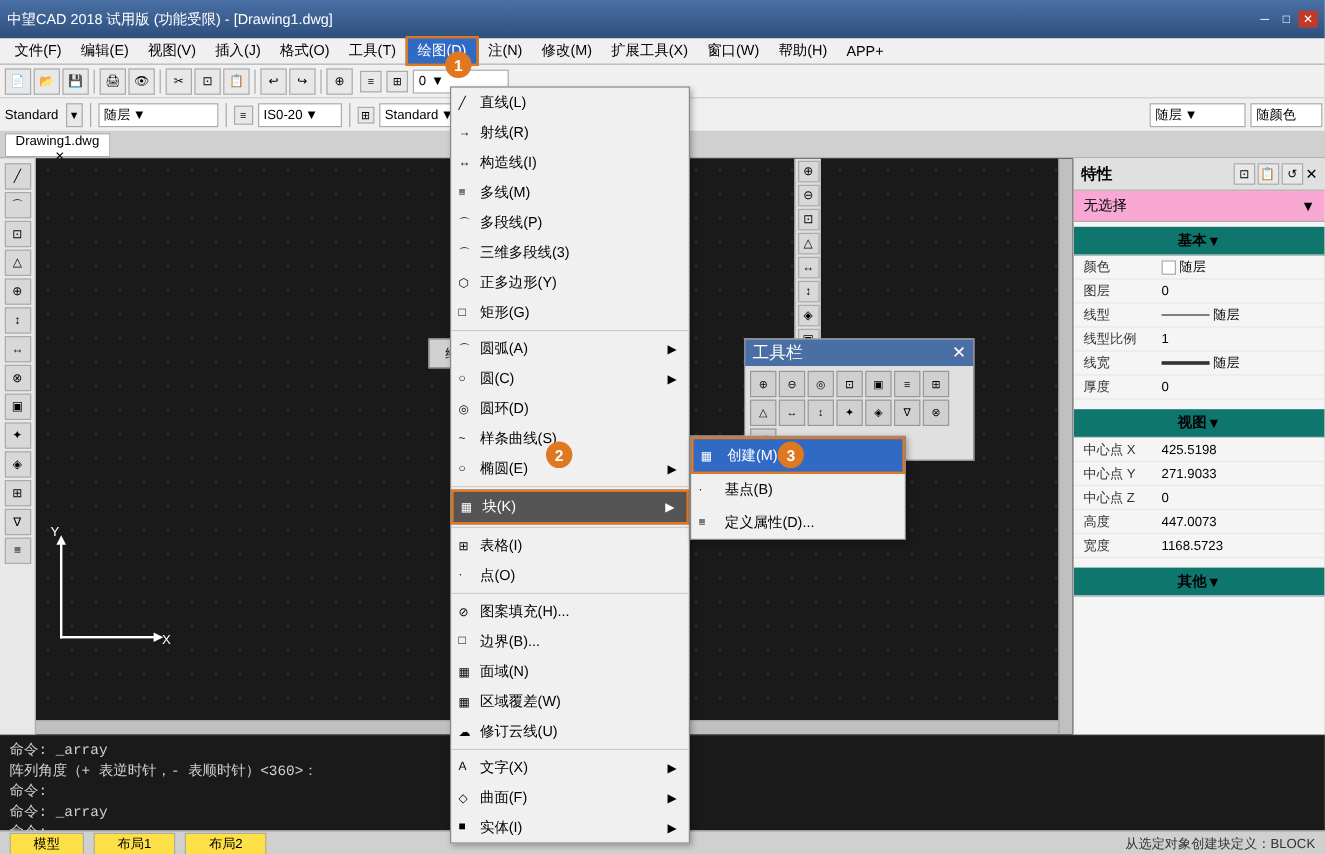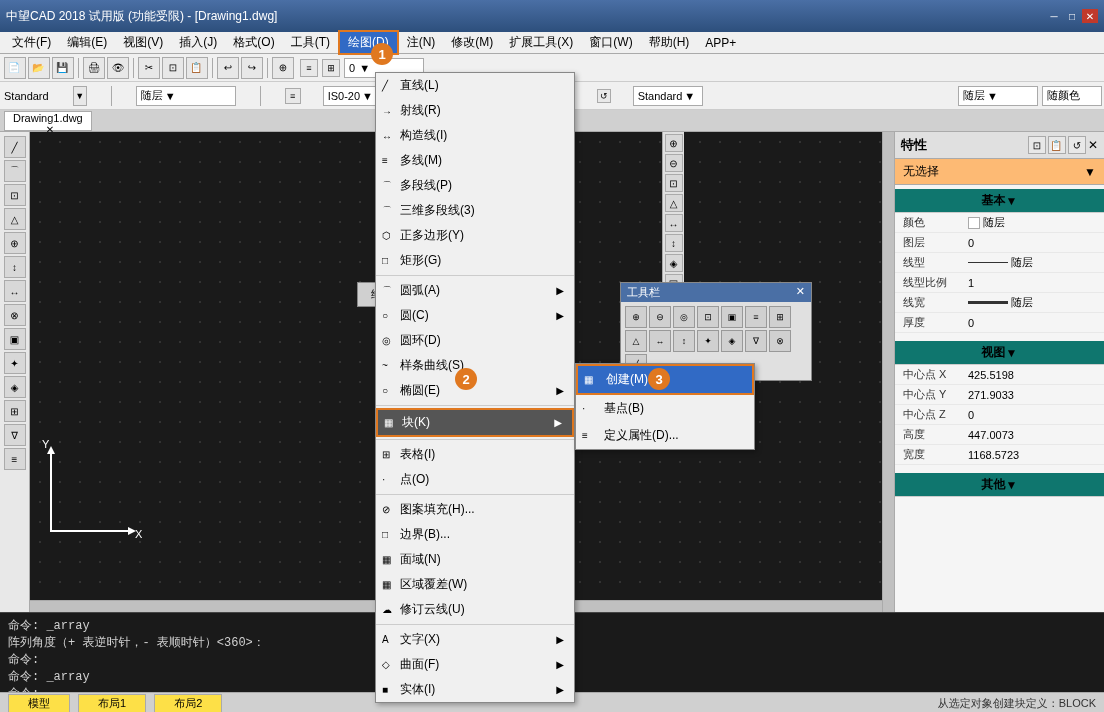--- a/index.html
+++ b/index.html
@@ -52,21 +52,21 @@
       padding: 0 4px;
       gap: 2px;
     }
     #toolbar2 {
       height: 28px;
       background: #f0f0f0;
       display: flex;
       align-items: center;
       border-bottom: 1px solid #ccc;
       padding: 0 2px;
-      gap: 22px;
+      gap: 4px;
     }
     .tb-btn {
       width: 22px; height: 22px;
       background: #e8e8e8;
       border: 1px solid #aaa;
       display: flex; align-items: center; justify-content: center;
       cursor: pointer; font-size: 10px;
     }
     .tb-sep { width: 1px; height: 20px; background: #aaa; margin: 0 2px; }
     .tb-dropdown {
@@ -206,21 +206,21 @@
       background: #e0e0e0;
       padding: 4px 6px;
       border-bottom: 1px solid #aaa;
       display: flex;
       align-items: center;
       justify-content: space-between;
     }
     #props-header .title { font-weight: bold; font-size: 13px; }
     #props-header .close-btn { cursor: pointer; font-size: 12px; }
     #no-selection {
-      background: #fdba74;
+      background: #f9a8d4;
       padding: 4px 8px;
       display: flex;
       align-items: center;
       justify-content: space-between;
       border-bottom: 1px solid #aaa;
     }
     .props-section {
       padding: 4px 0;
     }
     .props-section-header {
@@ -420,21 +420,21 @@
       background: #e0e0e0;
       border: 1px solid #888;
       display: flex;
       flex-direction: column;
       z-index: 50;
     }
     #floating-toolbar .ft-header {
       background: #4a6fa5;
       color: white;
       padding: 2px 6px;
-      font-size: 11px;
+      font-size: 14px;
       display: flex;
       justify-content: space-between;
       cursor: move;
     }
     #floating-toolbar .ft-body {
       display: flex;
       padding: 4px;
       gap: 2px;
       flex-wrap: wrap;
       max-width: 190px;

